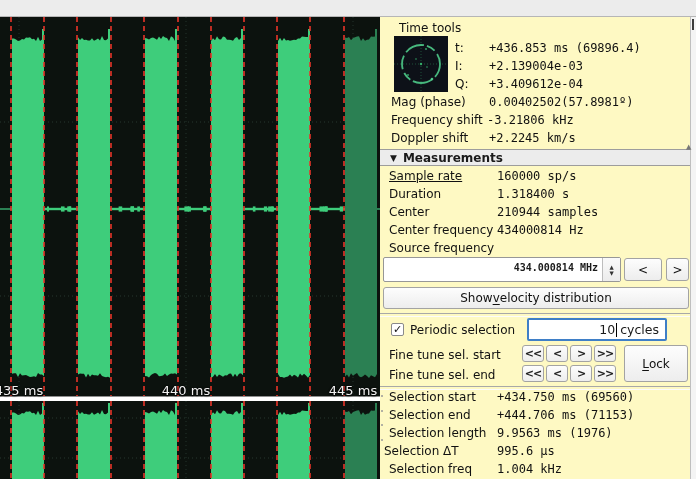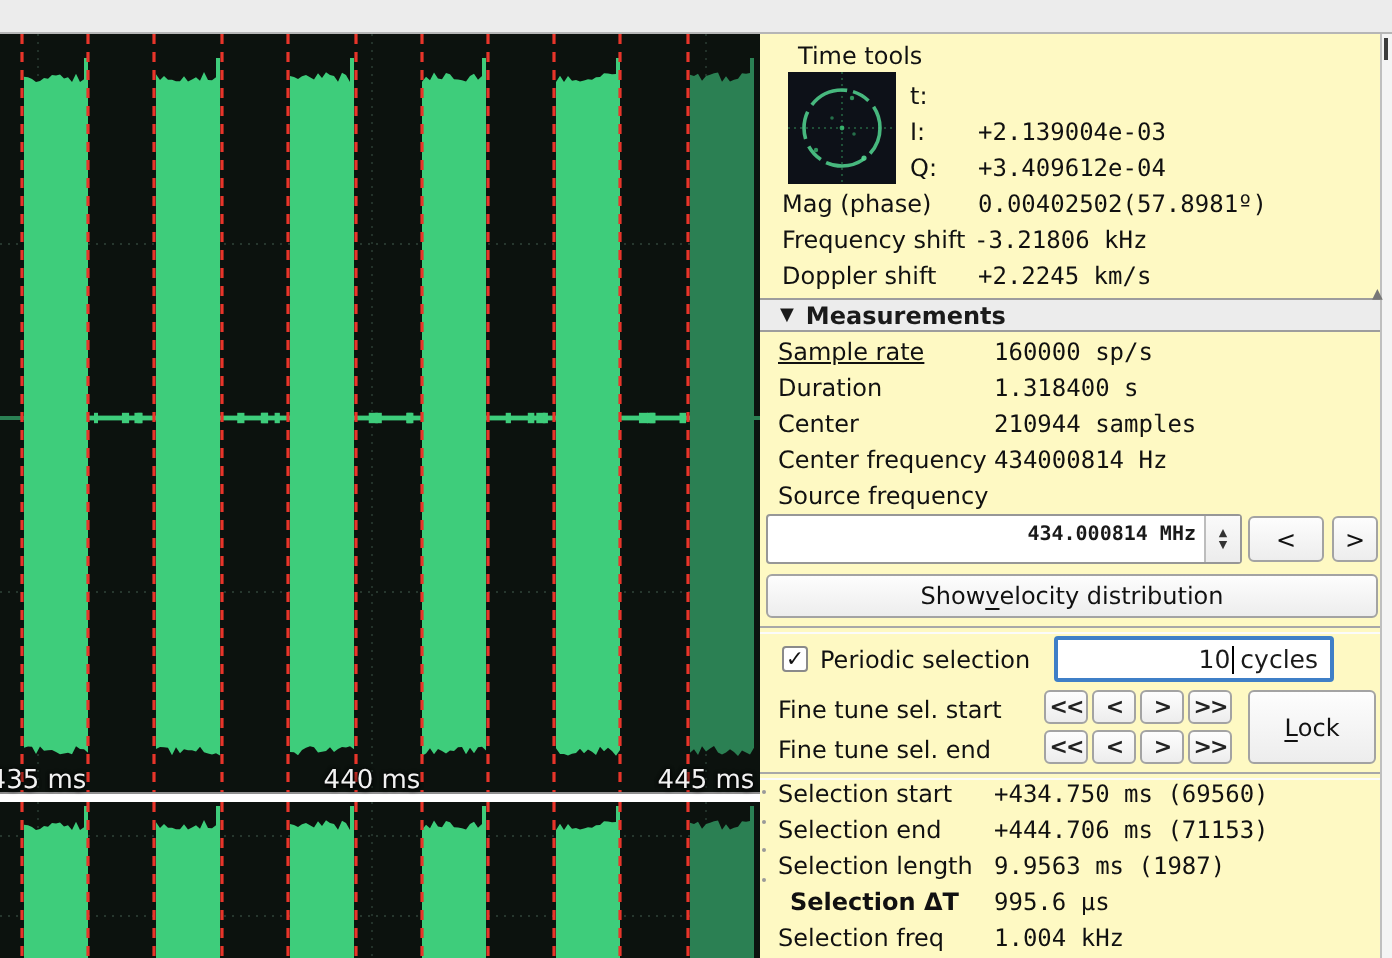--- a/index.html
+++ b/index.html
@@ -212,20 +212,21 @@
     <circle cx="27" cy="28" r="19" fill="none" stroke="#4ecb8a" stroke-width="1.8" stroke-dasharray="14 4 20 3 9 4" opacity="0.9"></circle>
     <circle cx="27" cy="28" r="1.2" fill="#3ecd7b" opacity="0.8"></circle>
     <circle cx="32" cy="13" r="1.1" fill="#3ecd7b" opacity="0.7"></circle>
     <circle cx="14" cy="39" r="1.1" fill="#3ecd7b" opacity="0.7"></circle>
     <circle cx="38" cy="43" r="1.3" fill="#57d893" opacity="0.9"></circle>
     <circle cx="22" cy="23" r="0.9" fill="#3ecd7b" opacity="0.5"></circle>
     <circle cx="33" cy="31" r="0.9" fill="#3ecd7b" opacity="0.5"></circle>
   </svg>
 
   <div class="lab" style="left:75px;top:24px;">t:</div>
+  <div class="val" style="left:109px;top:24px;">+436.853 ms (69896.4)</div>
   <div class="lab" style="left:75px;top:42px;">I:</div>
   <div class="val" style="left:109px;top:42px;">+2.139004e-03</div>
   <div class="lab" style="left:75px;top:60px;">Q:</div>
   <div class="val" style="left:109px;top:60px;">+3.409612e-04</div>
 
   <div class="lab" style="left:11px;top:78px;">Mag (phase)</div>
   <div class="val" style="left:109px;top:78px;">0.00402502(57.8981º)</div>
   <div class="lab" style="left:11px;top:96px;">Frequency shift</div>
   <div class="val" style="left:107px;top:96px;">-3.21806 kHz</div>
   <div class="lab" style="left:11px;top:114px;">Doppler shift</div>
@@ -294,22 +295,22 @@
       <span>ock</span>
   </div>
 
   <div id="groove2"></div>
 
   <div class="lab" style="left:9px;top:373px;">Selection start</div>
   <div class="val" style="left:117px;top:373px;">+434.750 ms (69560)</div>
   <div class="lab" style="left:9px;top:391px;">Selection end</div>
   <div class="val" style="left:117px;top:391px;">+444.706 ms (71153)</div>
   <div class="lab" style="left:9px;top:409px;">Selection length</div>
-  <div class="val" style="left:117px;top:409px;">9.9563 ms (1987)</div>
-  <div class="lab" style="left:15px;top:427px;font-weight:bold;">Selection ΔT</div>
+  <div class="val" style="left:117px;top:409px;">9.9563 ms (1976)</div>
+  <div class="lab" style="left:4px;top:427px;">Selection ΔT</div>
   <div class="val" style="left:117px;top:427px;">995.6 µs</div>
   <div class="lab" style="left:9px;top:445px;">Selection freq</div>
   <div class="val" style="left:117px;top:445px;">1.004 kHz</div>
 
   <div id="splitter-dots">
       <i></i>
       <i></i>
       <i></i>
       <i></i>
     </div>

